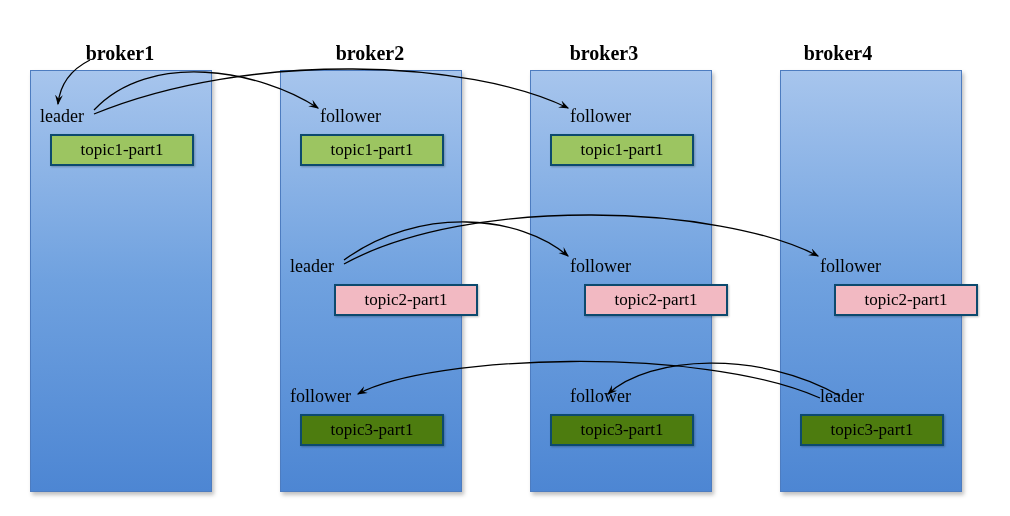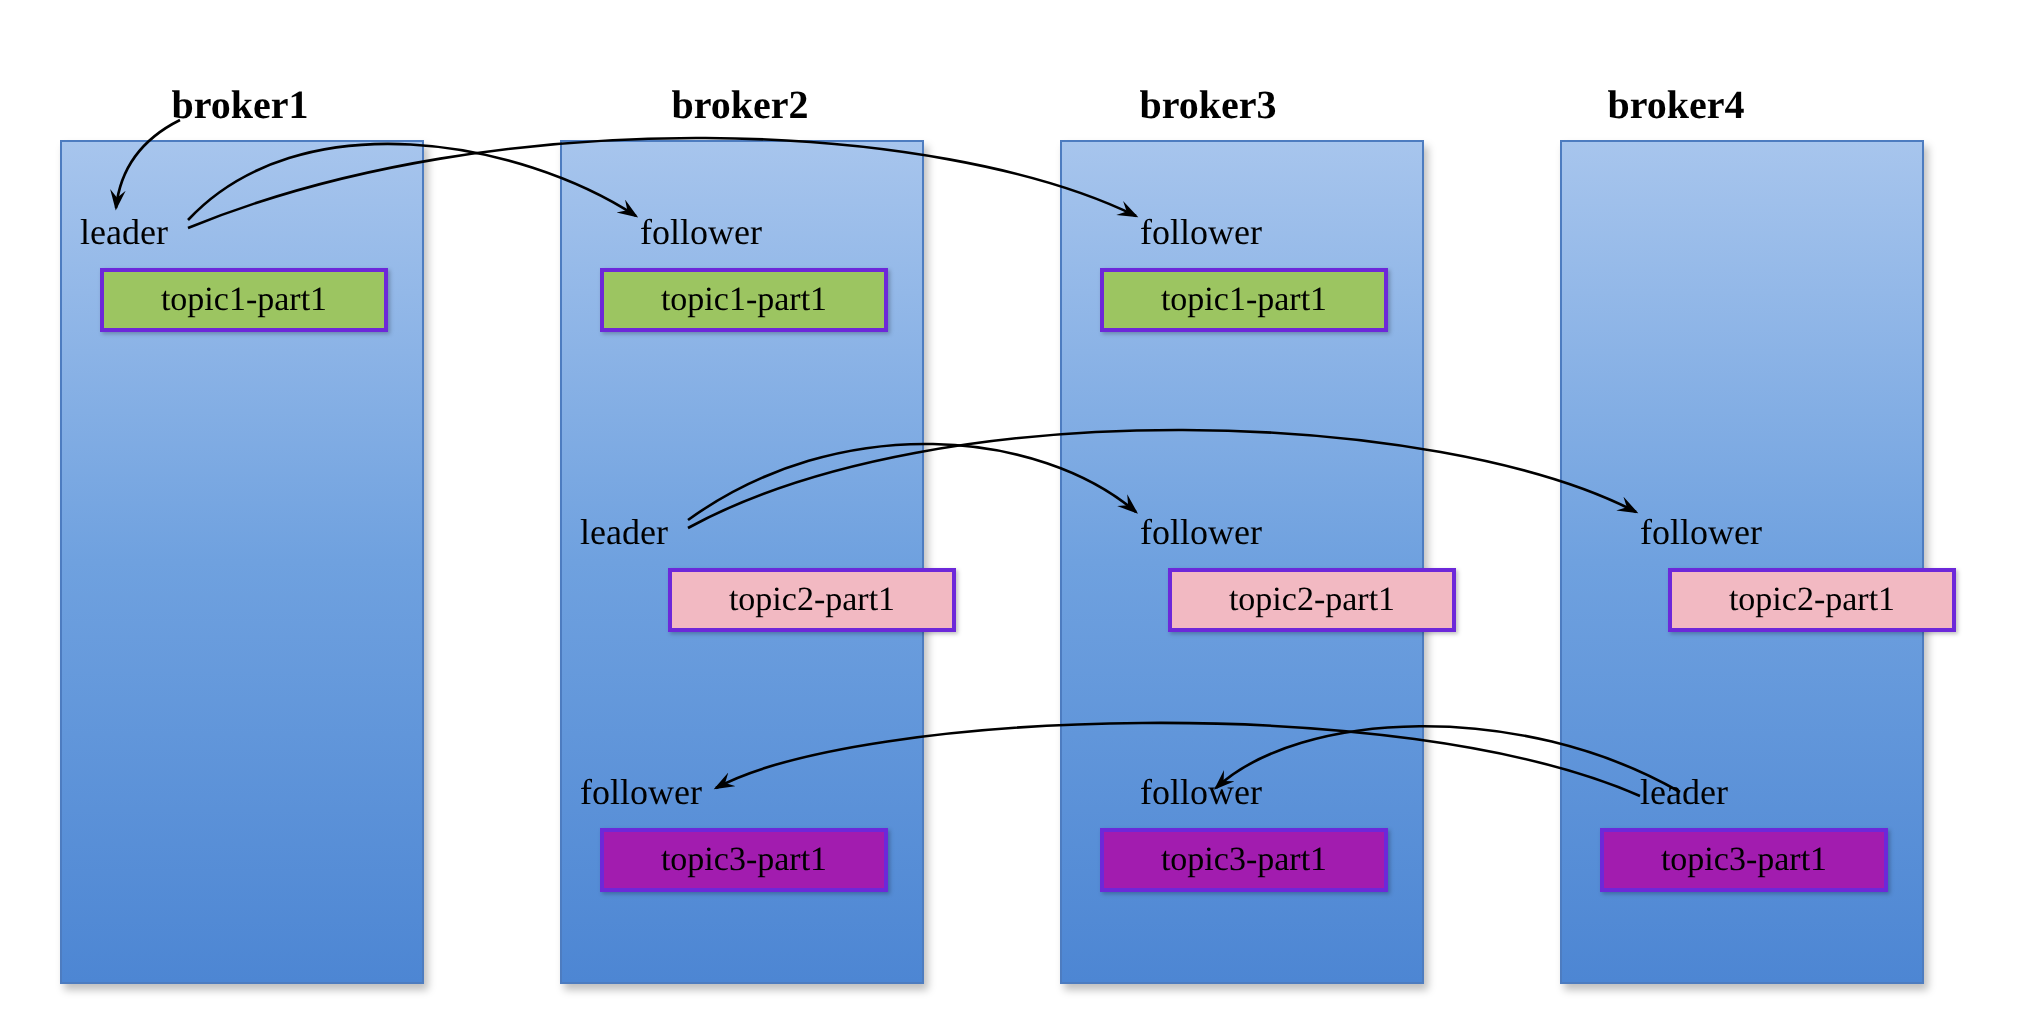--- a/index.html
+++ b/index.html
@@ -33,27 +33,27 @@
   .role {
     position: absolute;
     font-size: 18px;
   }
   .part {
     position: absolute;
     width: 140px;
     height: 28px;
     line-height: 28px;
     text-align: center;
-    border: 2px solid #6d28d9;
+    border: 2px solid #0c4a6e;
     font-size: 17px;
     box-shadow: 1px 1px 2px rgba(0,0,0,0.25);
   }
   .topic1 { background: #9cc561; }
   .topic2 { background: #f2b9c2; margin-left: 34px; }
-  .topic3 { background: #a21caf; }
+  .topic3 { background: #4d7c0f; }
   svg.overlay {
     position: absolute;
     left: 0;
     top: 0;
     width: 1010px;
     height: 516px;
     pointer-events: none;
   }
 </style>
 </head>

